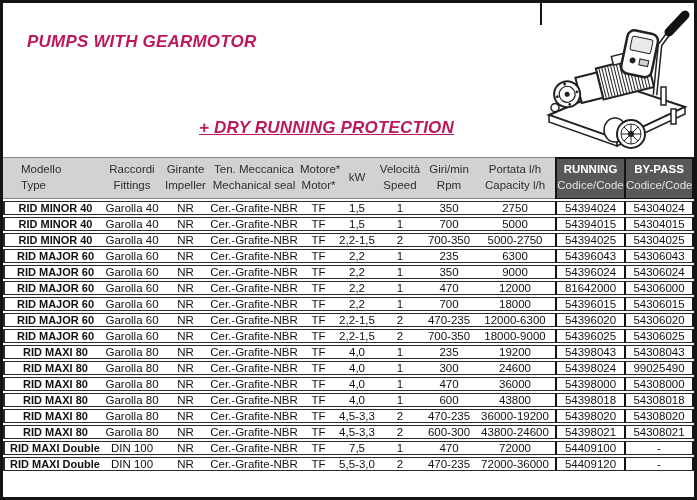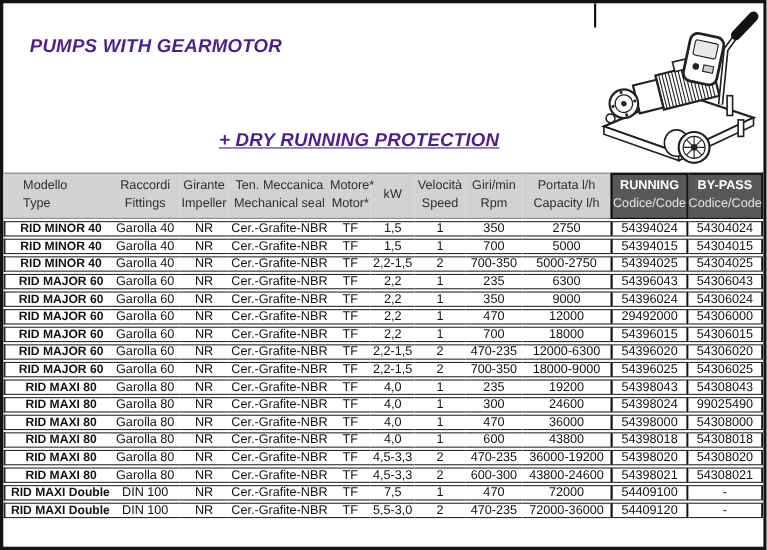--- a/index.html
+++ b/index.html
@@ -12,21 +12,21 @@
   }
   html,body{margin:0;padding:0;background:#fff;}
   .page{
     width:697px;height:500px;box-sizing:border-box;position:relative;
     border:3px solid #141414;background:#fff;overflow:hidden;
     font-family:"Liberation Sans",sans-serif;color:var(--text);
   }
   
   .top{position:relative;height:152px;}
   .title-line{position:absolute;font-style:italic;font-weight:bold;font-size:17px;
-    letter-spacing:.2px;color:#4c1d95;white-space:nowrap;}
+    letter-spacing:.2px;color:#be185d;white-space:nowrap;}
   .t1{left:24px;top:29px;}
   .t2{left:46px;top:66px;}
   .t3{left:196px;top:115px;text-decoration:underline;}
   .title-divider{position:absolute;left:537px;top:0;width:2px;height:22px;background:#141414;}
   .illu{position:absolute;right:1px;top:0;width:150px;height:152px;}
   
   table.spec{
     border-collapse:separate;border-spacing:0 2px;table-layout:fixed;
     width:691px;margin:0;font-size:11.5px;
   }
@@ -245,21 +245,21 @@
         <tr>
           <td class="model">RID MAJOR 60</td>
           <td>Garolla 60</td>
           <td>NR</td>
           <td>Cer.-Grafite-NBR</td>
           <td>TF</td>
           <td>2,2</td>
           <td>1</td>
           <td>470</td>
           <td>12000</td>
-          <td class="b-left b-right">29492000</td>
+          <td class="b-left b-right">81642000</td>
           <td class="b-right">54306000</td>
         </tr>
         <tr>
           <td class="model">RID MAJOR 60</td>
           <td>Garolla 60</td>
           <td>NR</td>
           <td>Cer.-Grafite-NBR</td>
           <td>TF</td>
           <td>2,2</td>
           <td>1</td>

